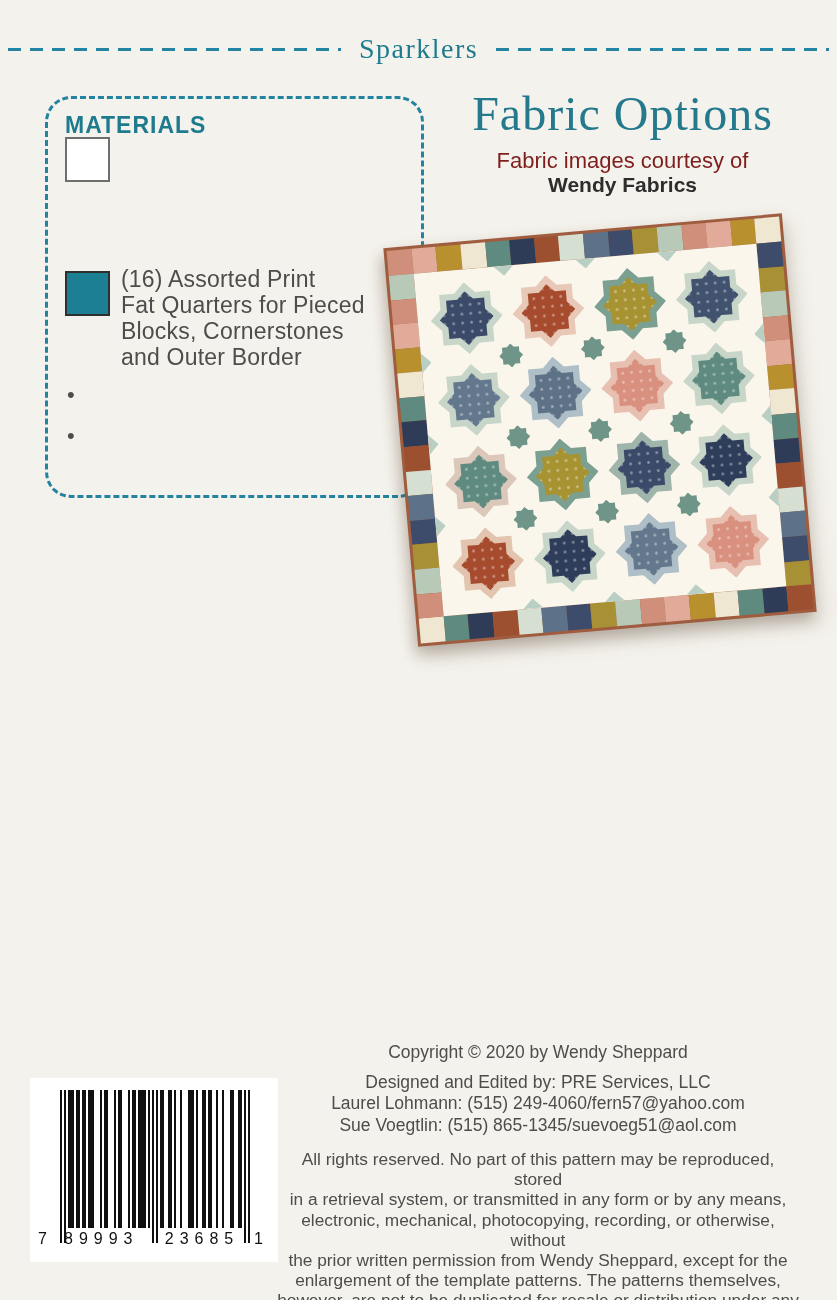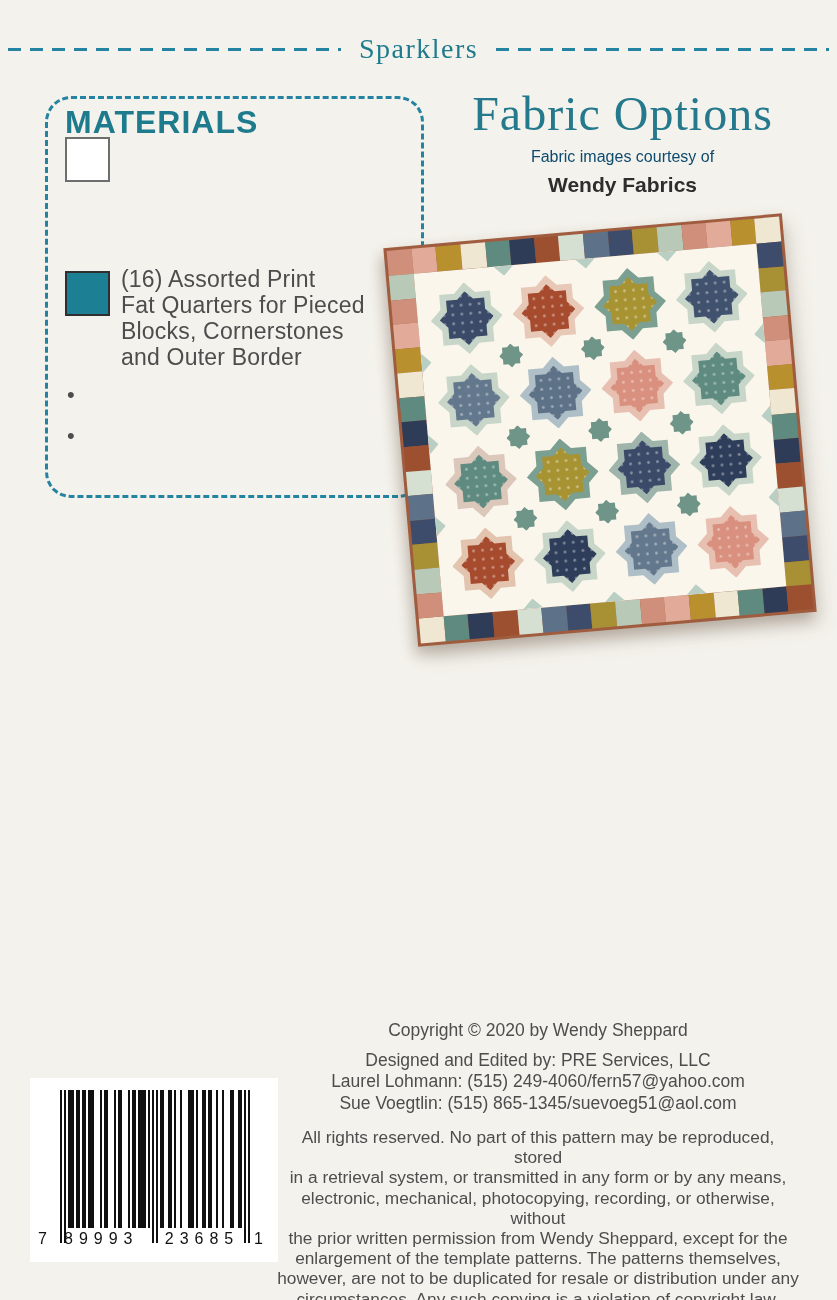--- a/index.html
+++ b/index.html
@@ -12,37 +12,37 @@
   
   .hdr { position:absolute; top:33px; left:8px; right:8px; height:32px;
          display:flex; align-items:center; gap:18px; }
   .dashline { flex:1; height:3px;
     background:repeating-linear-gradient(90deg,#2383a0 0 13px,transparent 13px 22px); }
   .hdr-title { font-family:"Liberation Serif", serif; font-size:28px;
     color:#1e7b8e; letter-spacing:1.5px; white-space:nowrap; }
   
   .materials { position:absolute; left:45px; top:96px; width:373px; height:396px;
     border:3px dashed #2383a0; border-radius:26px; z-index:1; }
-  .materials-heading { position:absolute; left:17px; top:5px;
-    font-size:32px; font-weight:700; letter-spacing:1px; color:#1e7b8e; }
+  .materials-heading { position:absolute; left:17px; top:13px;
+    font-size:23px; font-weight:700; letter-spacing:1px; color:#1e7b8e; }
   .swatch { position:absolute; width:45px; height:45px; box-sizing:border-box; }
   .sw1 { left:17px; top:38px; background:#ffffff; border:2.5px solid #6e6e6e; }
   .sw2 { left:17px; top:172px; background:#1d7f93; border:2px solid #2f2f2f; }
   .mat-text { position:absolute; left:73px; width:300px; font-size:23px;
     line-height:26px; white-space:pre-line; letter-spacing:0.2px; }
   .mt1 { top:33px; } .mt2 { top:167px; }
   .bullet-row { position:absolute; left:19px; width:340px; display:flex; }
   .b1 { top:281px; } .b2 { top:322px; }
   .bullet-dot { width:22px; font-size:22px; line-height:29px; }
   .bullet-text { font-size:23px; line-height:29px; white-space:pre-line; letter-spacing:0.2px; }
   
   .fabric-options { position:absolute; left:420px; top:0; width:405px; text-align:center; }
   .fo-heading { position:absolute; top:86px; left:0; width:100%;
     font-family:"Liberation Serif", serif; font-size:48px; color:#25798c; letter-spacing:1px; }
-  .fo-sub1 { position:absolute; top:148px; left:0; width:100%; font-size:16px; color:#0c4a6e; }
+  .fo-sub1 { position:absolute; top:148px; left:0; width:100%; font-size:22px; color:#7f1d1d; }
   .fo-sub2 { position:absolute; top:173px; left:0; width:100%; font-size:21px; font-weight:700; color:#2d2d2d; }
   
   .quilt { position:absolute; left:400px; top:230px; width:400px; height:400px;
     transform:rotate(-5deg); z-index:2;
     box-shadow:-4px 8px 14px rgba(90,70,50,.28), 4px 10px 20px rgba(90,70,50,.18); }
   .quilt-strip { position:absolute; display:flex; }
   #strip-top    { top:3px; left:3px; right:3px; height:25px; }
   #strip-bottom { bottom:3px; left:3px; right:3px; height:25px; }
   #strip-left   { top:28px; bottom:28px; left:3px; width:25px; flex-direction:column; }
   #strip-right  { top:28px; bottom:28px; right:3px; width:25px; flex-direction:column; }
@@ -52,21 +52,21 @@
   .block { position:absolute; width:74px; height:74px; }
   .star8 { position:absolute;
     clip-path:polygon(50% 0%,64.6% 14.6%,85.4% 14.6%,85.4% 35.4%,100% 50%,85.4% 64.6%,
       85.4% 85.4%,64.6% 85.4%,50% 100%,35.4% 85.4%,14.6% 85.4%,14.6% 64.6%,0% 50%,
       14.6% 35.4%,14.6% 14.6%,35.4% 14.6%); }
   .dots::after { content:""; position:absolute; inset:0;
     background-image:radial-gradient(rgba(255,255,255,.38) 1.3px, transparent 1.5px);
     background-size:9px 9px; }
   .tri { position:absolute; }
   
-  .footer { position:absolute; left:277px; width:522px; text-align:center; color:#4d4d4d; }
+  .footer { position:absolute; left:277px; width:522px; text-align:center; color:#4d4d4d;margin-top:22px; }
   .f-copy { top:1020px; font-size:17.5px; }
   .f-credits { top:1050px; font-size:17.5px; line-height:21.3px; white-space:pre-line; }
   .f-rights { top:1127px; font-size:17.3px; line-height:20.2px; white-space:pre-line; }
   
   .barcode-panel { position:absolute; left:30px; top:1078px; width:248px; height:184px; background:#ffffff; }
   .barcode-bars { position:absolute; left:60px; top:1090px; width:190px; height:153px; }
   .bcbar { position:absolute; top:0; background:#101010; }
   .bc-digit { position:absolute; top:1230px; font-size:16px; color:#111; }
   #bc-lead { left:38px; }
   #bc-left-group { left:64px; width:68px; text-align:center; letter-spacing:6px; }

